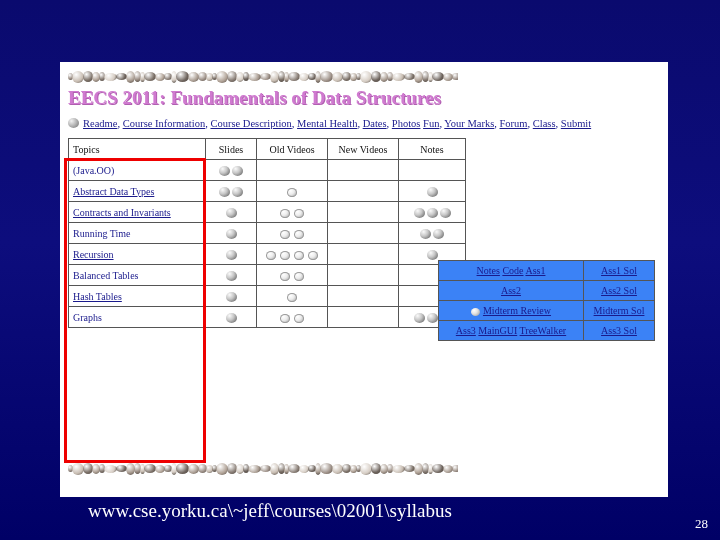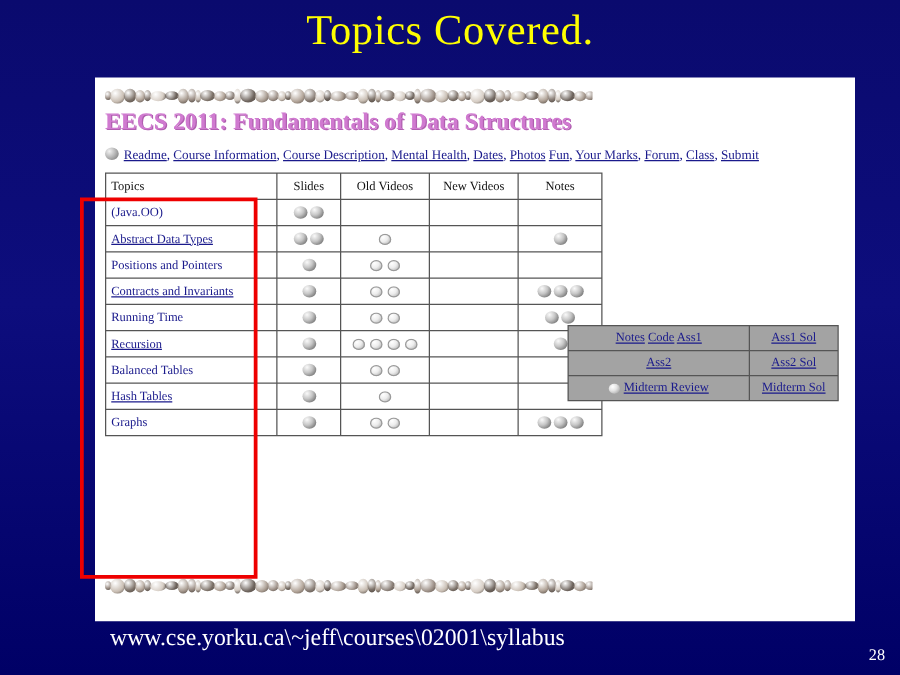--- a/index.html
+++ b/index.html
@@ -30,21 +30,21 @@
     color: #ffff00;
     font-size: 34px;
     font-family: "Liberation Serif", "DejaVu Serif", serif;
     letter-spacing: 0.5px;
     line-height: 1.1;
   }
 
   
   #browser-panel {
     position: absolute;
-    left: 76px;
+    left: 60px;
     top: 62px;
     width: 608px;
     height: 435px;
     background: #ffffff;
     overflow: hidden;
   }
 
   
   .pebble-strip {
     position: absolute;
@@ -166,21 +166,21 @@
     position: absolute;
     left: 378px;
     top: 198px;
     border-collapse: separate;
     border-spacing: 1px;
     background: #555;
     font-size: 10px;
     font-family: "Liberation Serif", "DejaVu Serif", serif;
   }
   #assign-table td {
-    background: #a3a3a3;
+    background: #3b82f6;
     padding: 2px 4px;
     height: 15px;
     text-align: center;
     white-space: nowrap;
     color: #1a1a8c;
   }
   #assign-table .c-left  { width: 136px; }
   #assign-table .c-right { width: 62px; }
   #assign-table a { color: #1a1a8c; text-decoration: underline; }
   .mini-rock {
@@ -209,21 +209,20 @@
     color: #ffffff;
     font-size: 13px;
     font-family: "Liberation Serif", "DejaVu Serif", serif;
   }
 </style>
 </head>
 <body>
 
 <div id="slide">
 
-  <div id="slide-title">Topics Covered.</div>
 
   <div id="browser-panel">
 
     <div class="pebble-strip" id="pebble-top">
         <span style="left: 0px; top: 3px; width: 5px; height: 7px; background: radial-gradient(circle at 35% 30%, rgba(255, 255, 255, 0.2) 0%, rgb(156, 143, 134) 60%, rgb(74, 66, 60) 100%);"></span>
         <span style="left: 4px; top: 0.5px; width: 12px; height: 12px; background: radial-gradient(circle at 35% 30%, rgba(255, 255, 255, 0.2) 0%, rgb(200, 189, 178) 60%, rgb(74, 66, 60) 100%);"></span>
         <span style="left: 15px; top: 1px; width: 10px; height: 11px; background: radial-gradient(circle at 35% 30%, rgba(255, 255, 255, 0.2) 0%, rgb(125, 114, 105) 60%, rgb(74, 66, 60) 100%);"></span>
         <span style="left: 24px; top: 1.5px; width: 8px; height: 10px; background: radial-gradient(circle at 35% 30%, rgba(255, 255, 255, 0.2) 0%, rgb(176, 162, 150) 60%, rgb(74, 66, 60) 100%);"></span>
         <span style="left: 31px; top: 2px; width: 6px; height: 9px; background: radial-gradient(circle at 35% 30%, rgba(255, 255, 255, 0.2) 0%, rgb(138, 127, 119) 60%, rgb(74, 66, 60) 100%);"></span>
         <span style="left: 36px; top: 2.5px; width: 13px; height: 8px; background: radial-gradient(circle at 35% 30%, rgba(255, 255, 255, 0.2) 0%, rgb(214, 205, 196) 60%, rgb(74, 66, 60) 100%);"></span>
@@ -297,27 +296,20 @@
             <td class="col-notes"></td>
           </tr>
           <tr>
             <td class="col-topics"><a href="#" class="topic-link">Abstract Data Types</a></td>
             <td class="col-slides"><span class="rock"></span><span class="rock"></span></td>
             <td class="col-oldvid"><span class="vid"></span></td>
             <td class="col-newvid"></td>
             <td class="col-notes"><span class="rock"></span></td>
           </tr>
           <tr>
-            <td class="col-topics"><a href="#" class="topic-plain">Positions and Pointers</a></td>
-            <td class="col-slides"><span class="rock"></span></td>
-            <td class="col-oldvid"><span class="vid"></span><span class="vid"></span></td>
-            <td class="col-newvid"></td>
-            <td class="col-notes"></td>
-          </tr>
-          <tr>
             <td class="col-topics"><a href="#" class="topic-link">Contracts and Invariants</a></td>
             <td class="col-slides"><span class="rock"></span></td>
             <td class="col-oldvid"><span class="vid"></span><span class="vid"></span></td>
             <td class="col-newvid"></td>
             <td class="col-notes"><span class="rock"></span><span class="rock"></span><span class="rock"></span></td>
           </tr>
           <tr>
             <td class="col-topics"><a href="#" class="topic-plain">Running Time</a></td>
             <td class="col-slides"><span class="rock"></span></td>
             <td class="col-oldvid"><span class="vid"></span><span class="vid"></span></td>
@@ -414,20 +406,24 @@
             <td class="c-right"><a href="#">Ass1 Sol</a></td>
           </tr>
           <tr>
             <td class="c-left"><a href="#">Ass2</a></td>
             <td class="c-right"><a href="#">Ass2 Sol</a></td>
           </tr>
           <tr>
             <td class="c-left"><span class="mini-rock"></span><a href="#">Midterm Review</a></td>
             <td class="c-right"><a href="#">Midterm Sol</a></td>
           </tr>
+          <tr>
+            <td class="c-left"><a href="#">Ass3</a><span> </span><a href="#">MainGUI</a><span> </span><a href="#">TreeWalker</a></td>
+            <td class="c-right"><a href="#">Ass3 Sol</a></td>
+          </tr>
         </tbody>
     </table>
 
   </div>
 
   <div id="topics-highlight"></div>
 
   <div id="footer-url">www.cse.yorku.ca\~jeff\courses\02001\syllabus</div>
   <div id="page-number">28</div>
 

